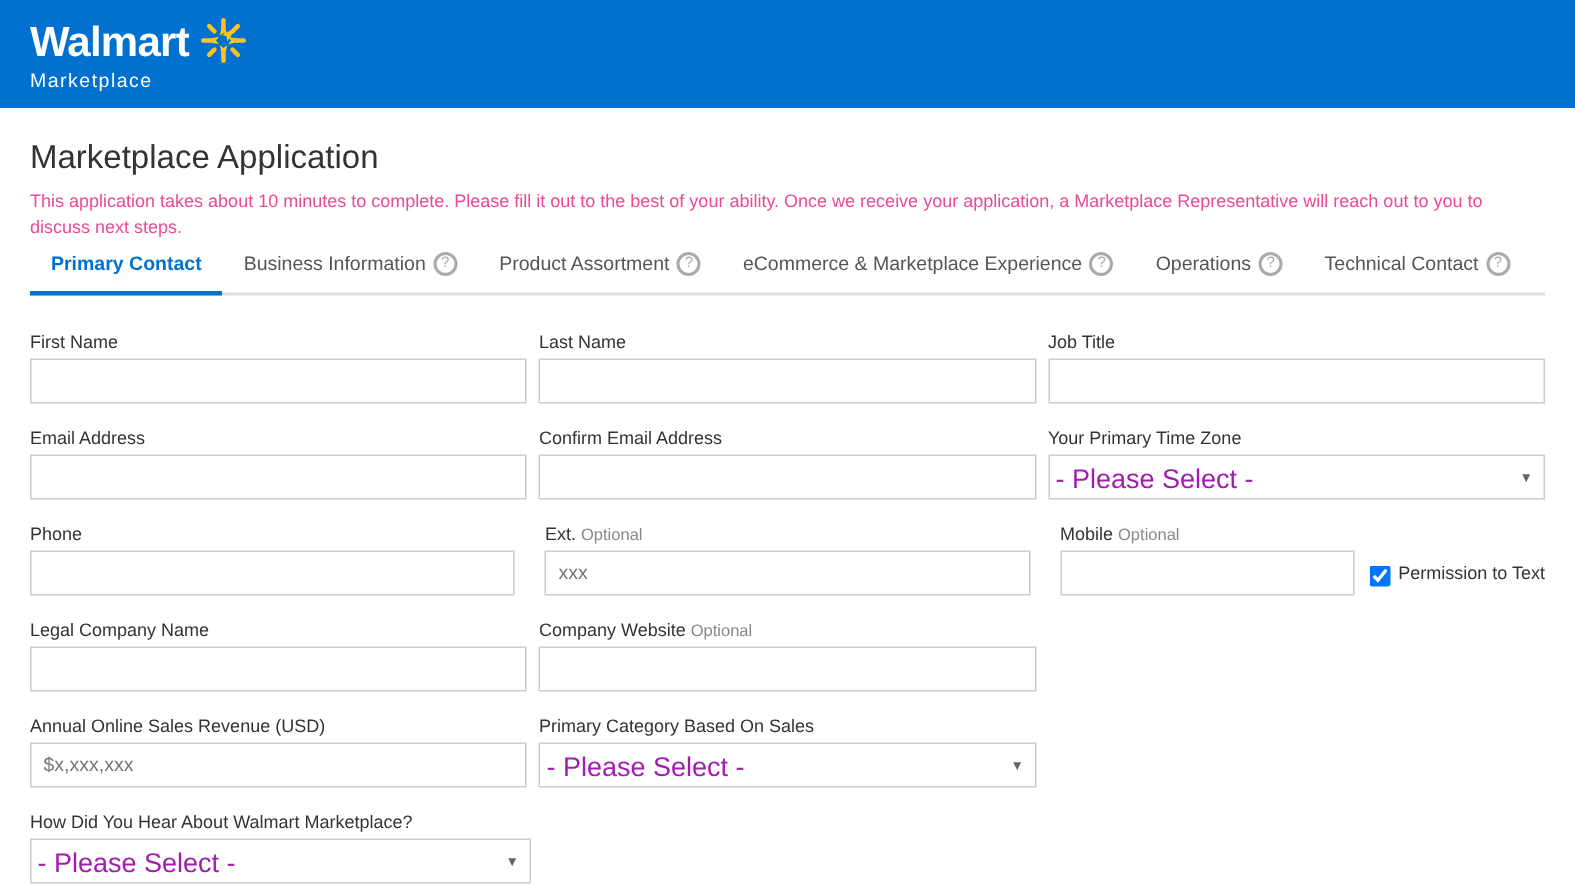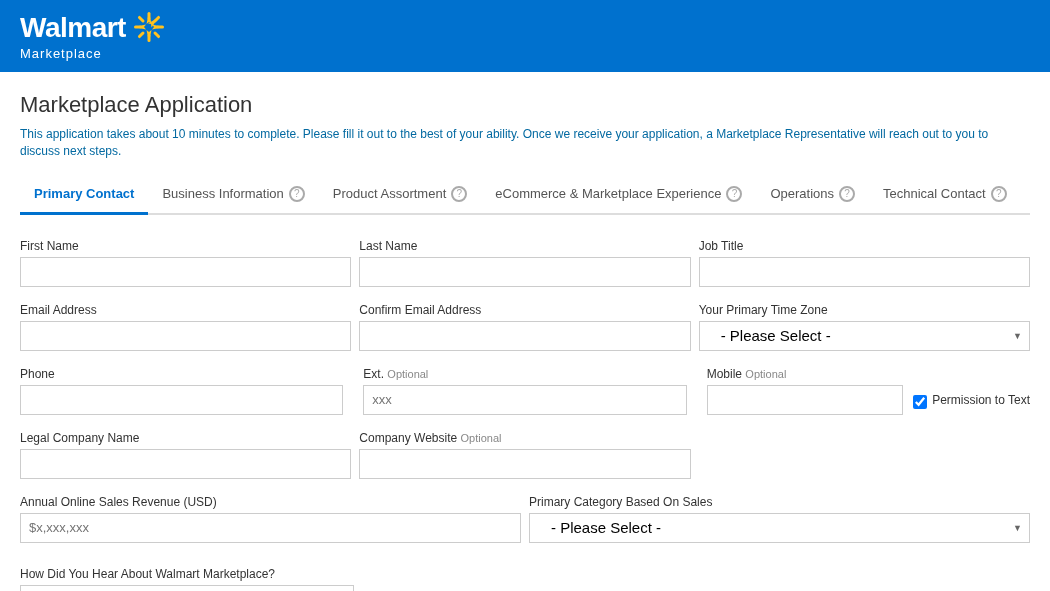--- a/index.html
+++ b/index.html
@@ -42,22 +42,21 @@
 
     .page-title {
       font-size: 22px;
       font-weight: normal;
       color: #333;
       margin-bottom: 8px;
     }
 
     .page-subtitle {
       font-size: 12px;
-      color: #0369a1;
-      margin-bottom: 18px;
+      color: #ec4899;
       line-height: 1.4;
     }
 
     
     .tabs {
       display: flex;
       border-bottom: 2px solid #ddd;
       margin-bottom: 24px;
       gap: 0;
     }
@@ -111,26 +110,26 @@
       padding: 5px 8px;
       font-size: 13px;
       height: 30px;
       width: 100%;
       background: white;
       color: #333;
       outline: none;
     }
     select {
       border: 1px solid #ccc;
-      padding: 5px 21px;
-      font-size: 15px;
+      padding: 5px 4px;
+      font-size: 18px;
       height: 30px;
       width: 100%;
       background: white;
-      color: #000000;
+      color: #a21caf;
       outline: none;
       appearance: none;
       -webkit-appearance: none;
     }
     .select-wrapper {
       position: relative;
       width: 100%;
     }
     .select-wrapper::after {
       content: '▼';
@@ -304,21 +303,21 @@
       </div>
       <div class="form-group">
         <label>
           <span>Company Website</span> <span class="optional">Optional</span>
         </label>
         <input type="text" style="">
       </div>
       <div></div>
     </div>
 
-    <div class="form-row" style="grid-template-columns: 1fr 1fr;">
+    <div class="form-row" style="grid-template-columns: 1fr 1fr 1fr;">
       <div class="form-group">
         <label>Annual Online Sales Revenue (USD)</label>
         <input type="text" placeholder="$x,xxx,xxx" style="">
       </div>
       <div class="form-group">
         <label>Primary Category Based On Sales</label>
         <div class="select-wrapper">
           <select>
             <option value="">- Please Select -</option>
           </select>

